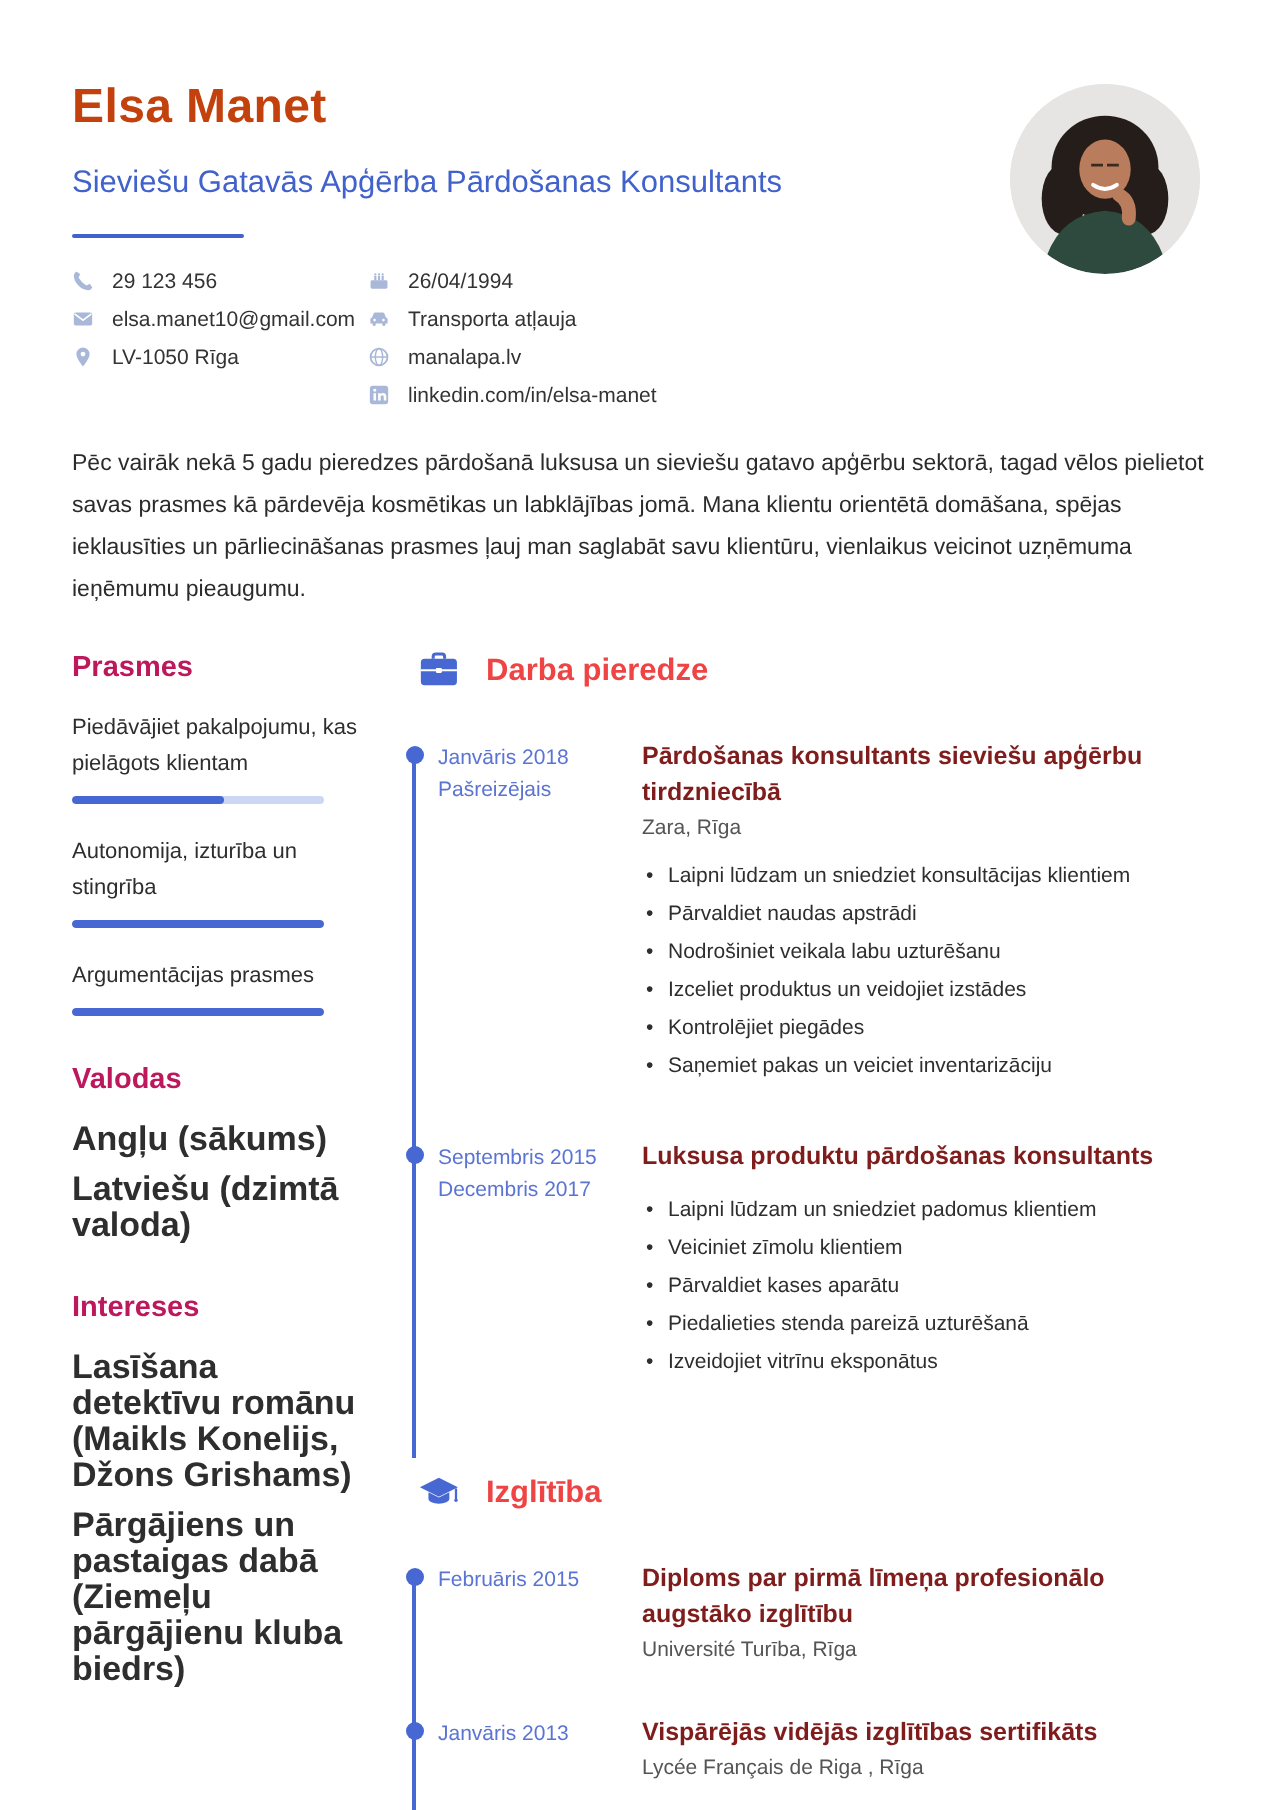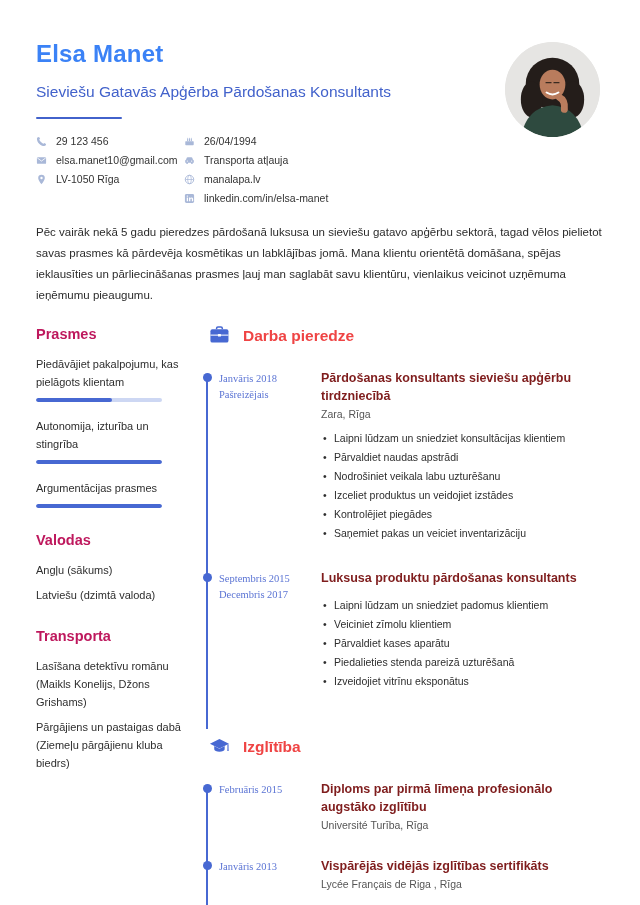--- a/index.html
+++ b/index.html
@@ -11,59 +11,59 @@
     --subtext:#555555;
     --barbg:#cdd7f3;
   }
   *{margin:0;padding:0;box-sizing:border-box;}
   html,body{background:#ffffff;}
   body{font-family:"Liberation Sans", sans-serif;color:var(--text);}
   .page{position:relative;width:640px;height:905px;background:#ffffff;overflow:hidden;padding:40px 34px 0 36px;}
 
   
   .header{position:relative;min-height:160px;}
-  .name{font-size:24px;font-weight:bold;color:#3b82f6;letter-spacing:.2px;}
+  .name{font-size:24px;font-weight:bold;color:#c2410c;letter-spacing:.2px;}
   .job-title{margin-top:15px;font-size:15.5px;color:var(--accent);}
   .title-underline{margin-top:16px;width:86px;height:2px;background:var(--accent);border-radius:1px;}
   .photo{position:absolute;top:2px;right:6px;width:95px;height:95px;border-radius:50%;overflow:hidden;background:#e6e5e3;}
   .photo svg{display:block;width:100%;height:100%;}
 
   .contact{display:flex;margin-top:16px;}
   .contact-col{display:flex;flex-direction:column;gap:7px;}
   .contact-col.first{width:148px;}
-  .contact-row{display:flex;align-items:flex-end;gap:9px;font-size:10.5px;color:#333;}
+  .contact-row{display:flex;align-items:flex-start;gap:9px;font-size:10.5px;color:#333;}
   .cicon{width:11px;height:11px;flex:0 0 11px;display:inline-flex;}
   .cicon svg{width:11px;height:11px;}
 
   
   .summary{margin-top:18px;font-size:11.5px;line-height:21px;color:#2b2b2b;}
 
   
   .columns{display:grid;grid-template-columns:150px 1fr;column-gap:17px;margin-top:20px;}
 
   
   .side-heading{font-size:14.5px;font-weight:bold;color:#be185d;margin-bottom:13px;}
   .sidebar .block{margin-bottom:24px;}
   .skill{margin-bottom:15px;}
   .skill-label{font-size:11px;line-height:18px;color:#2e2e2e;}
   .bar{margin-top:7px;width:126px;height:4px;border-radius:2px;background:var(--barbg);overflow:hidden;}
   .bar-fill{height:100%;background:var(--timeline);border-radius:2px;}
-  .plain-item{font-size:11px;line-height:18px;color:#2e2e2e;margin-bottom:7px;}
+  .plain-item{font-size:17px;line-height:18px;color:#2e2e2e;margin-bottom:7px;font-weight:bold;}
 
   
   .section{margin-bottom:14px;}
   .section-head{display:flex;align-items:center;gap:13px;padding-left:6px;margin-bottom:24px;}
   .section-head .sicon{width:21px;height:19px;display:inline-flex;}
   .section-title{font-size:15.5px;font-weight:bold;color:#ef4444;}
 
   .timeline{position:relative;padding-left:16px;padding-bottom:6px;}
   .timeline::before{content:"";position:absolute;left:3px;top:8px;bottom:-6px;width:2px;background:var(--timeline);}
   .entry{position:relative;display:grid;grid-template-columns:92px 1fr;column-gap:10px;margin-bottom:26px;}
   .entry .dot{position:absolute;left:-16.5px;top:4px;width:9px;height:9px;border-radius:50%;background:var(--timeline);}
-  .entry-date{font-size:10.5px;line-height:16px;color:var(--date);padding-top:2px;font-family:Liberation Serif, serif;}
+  .entry-date{font-size:10.5px;line-height:16px;color:var(--date);padding-top:2px;}
   .entry-title{font-size:12.5px;font-weight:bold;line-height:18px;color:#7f1d1d;}
   .entry-company{margin-top:3px;font-size:10.5px;color:var(--subtext);}
   .entry-bullets{list-style:none;margin-top:9px;}
   .entry-bullets li{position:relative;padding-left:13px;font-size:10.5px;line-height:19px;color:#2e2e2e;}
   .entry-bullets li::before{content:"\2022";position:absolute;left:2px;color:#2e2e2e;}
 </style>
 </head>
 <body>
 
 <div class="page">
@@ -202,21 +202,21 @@
           </div>
       </div>
       <div class="block">
         <div class="side-heading">Valodas</div>
         <div id="languages-list">
             <div class="plain-item">Angļu (sākums)</div>
             <div class="plain-item">Latviešu (dzimtā valoda)</div>
           </div>
       </div>
       <div class="block">
-        <div class="side-heading">Transporta</div>
+        <div class="side-heading">Intereses</div>
         <div id="interests-list">
             <div class="plain-item">Lasīšana detektīvu romānu (Maikls Konelijs, Džons Grishams)</div>
             <div class="plain-item">Pārgājiens un pastaigas dabā (Ziemeļu pārgājienu kluba biedrs)</div>
           </div>
       </div>
     </aside>
 
     <main>
       <section class="section">
         <div class="section-head">

